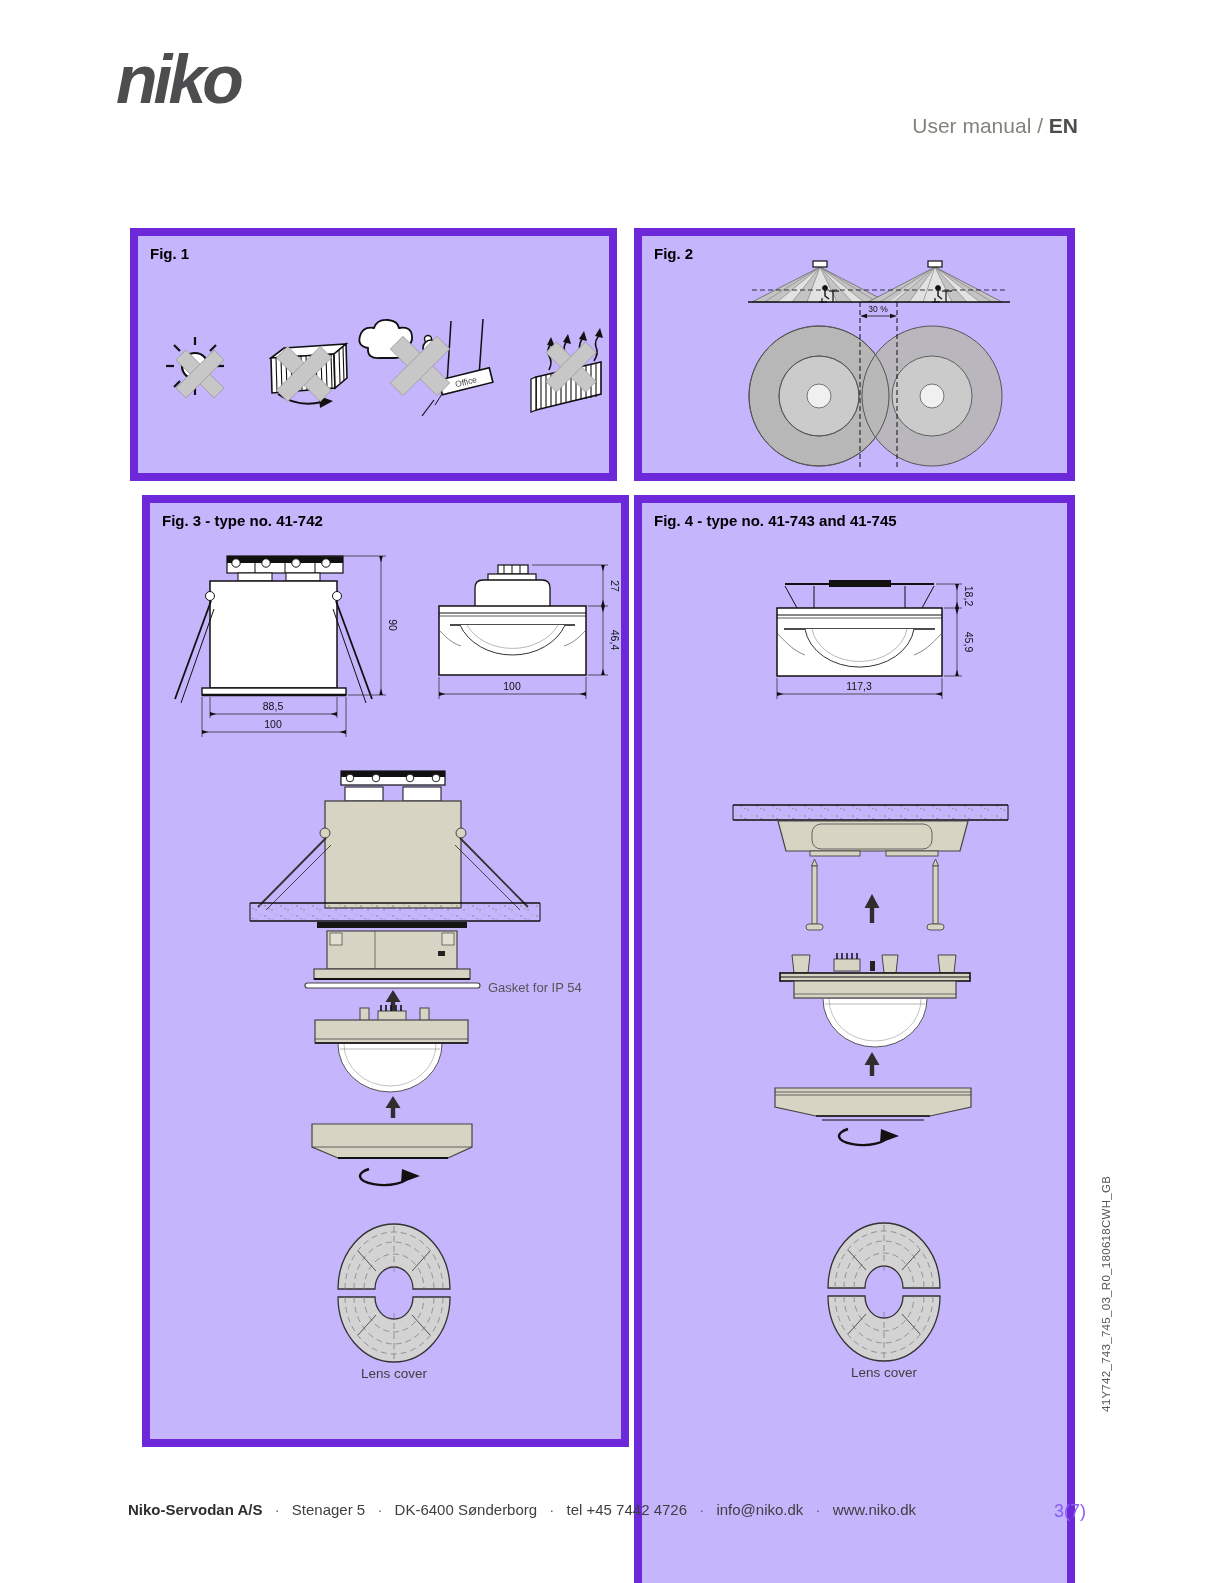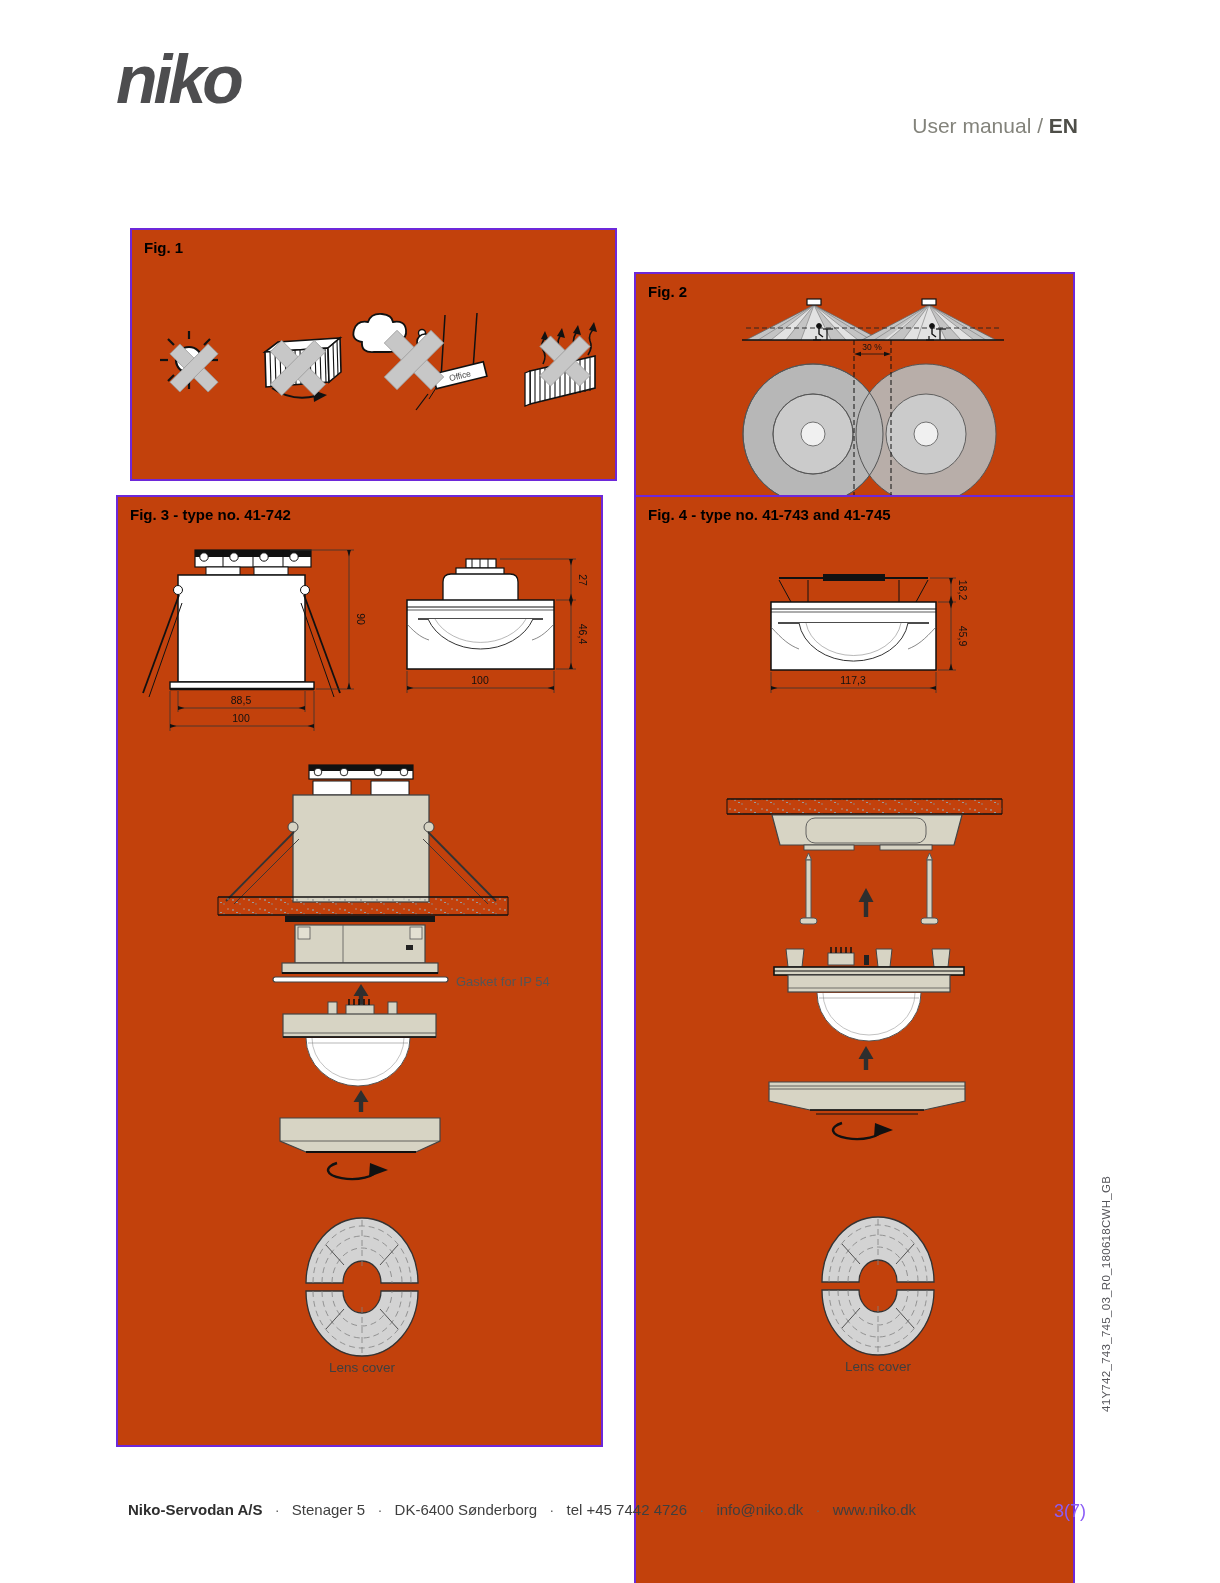--- a/index.html
+++ b/index.html
@@ -1,24 +1,24 @@
 <!DOCTYPE html>
 <html><head>
 <meta charset="utf-8">
 <style>
   html,body{margin:0;padding:0;background:#fff;}
   body{width:1220px;height:1583px;position:relative;font-family:"Liberation Sans",sans-serif;overflow:hidden;}
   .logo{position:absolute;left:116px;top:40px;font-size:68px;font-weight:bold;font-style:italic;
         letter-spacing:-4px;color:#4d4d4f;}
   .hdr{position:absolute;right:142px;top:82px;font-size:21px;color:#83837b;margin-top:32px;}
   .hdr b{color:#4e4e48;font-weight:bold;}
-  .figbox{position:absolute;border:2px solid #6d28d9;background:#c2410c;box-sizing:border-box;}
+  .figbox{position:absolute;border:8px solid #6d28d9;background:#c4b5fd;box-sizing:border-box;}
   #fig1{left:130px;top:228px;width:487px;height:253px;}
-  #fig2{left:634px;top:228px;width:441px;height:253px;margin-top:44px;}
-  #fig3{left:116px;top:495px;width:487px;height:952px;}
+  #fig2{left:634px;top:228px;width:441px;height:253px;}
+  #fig3{left:142px;top:495px;width:487px;height:952px;}
   #fig4{left:634px;top:495px;width:441px;height:1120px;}
   .figtitle{position:absolute;left:12px;top:9px;font-size:15px;font-weight:bold;color:#000;}
   .figsvg{position:absolute;left:0;top:0;}
   .dim{font-family:"Liberation Sans",sans-serif;font-size:10.5px;fill:#111;}
   .annot{font-family:"Liberation Sans",sans-serif;font-size:13px;fill:#555;}
   .lenslab{font-family:"Liberation Sans",sans-serif;font-size:13.5px;fill:#3f3f3f;}
   .officetext{font-family:"Liberation Sans",sans-serif;font-size:8.5px;fill:#444;}
   .overlaplab{font-family:"Liberation Sans",sans-serif;font-size:8.5px;fill:#111;}
   .sidecode{position:absolute;left:1100px;top:1412px;transform:rotate(-90deg);transform-origin:0 0;
             font-size:11.5px;color:#55555a;white-space:nowrap;letter-spacing:.3px;}

